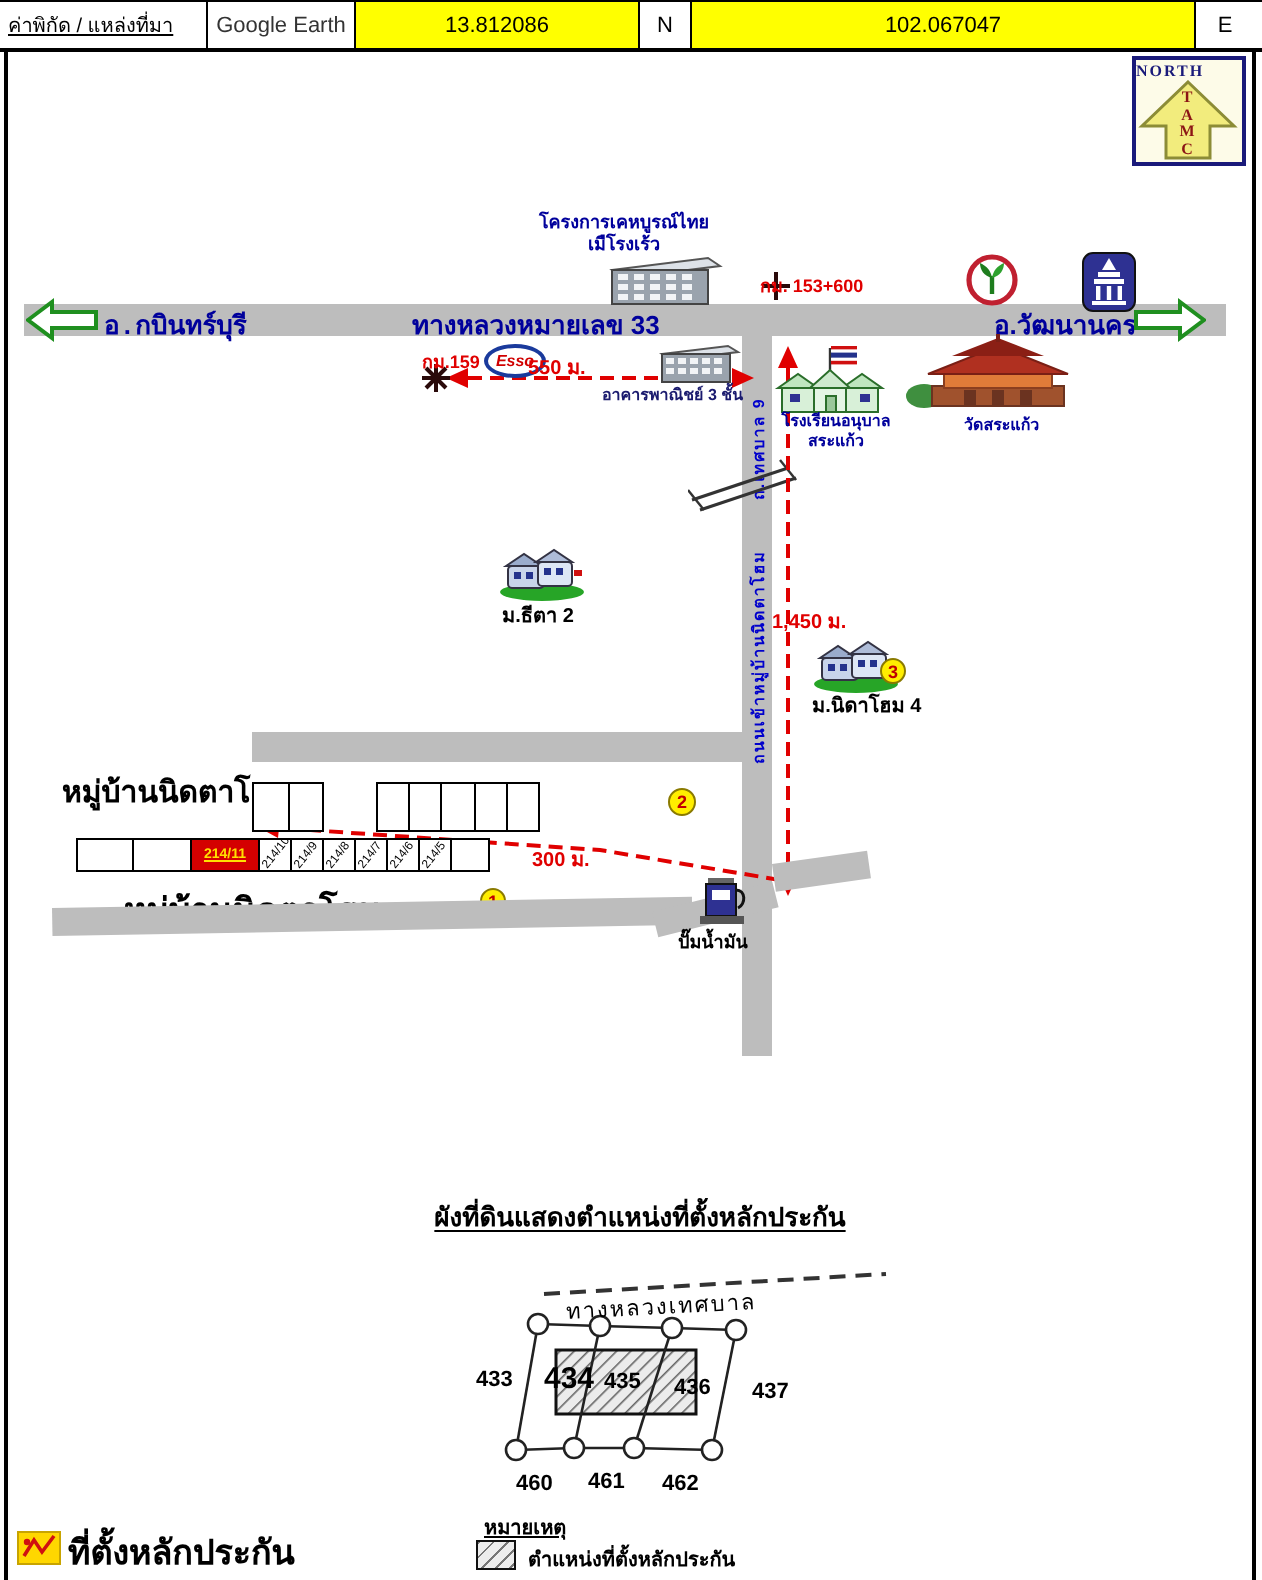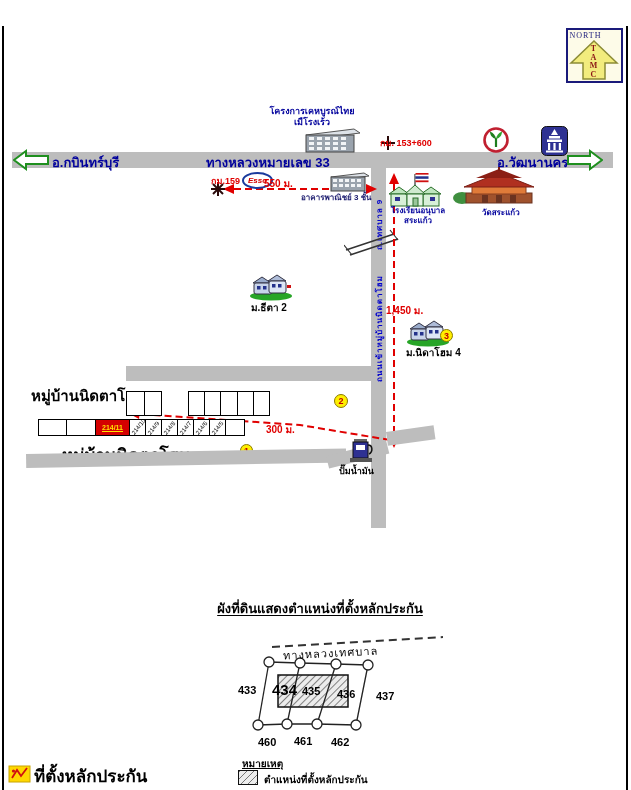--- a/index.html
+++ b/index.html
@@ -21,42 +21,62 @@
        border-top:1px solid #000;border-bottom:2px solid #000;box-sizing:border-box;font-size:11px;}
   #hdr .hc{display:flex;align-items:center;justify-content:center;border-right:1px solid #000;box-sizing:border-box;height:100%;}
   .yellow{background:#ffff00;}
   .lbl{white-space:nowrap;}
 </style>
 </head>
 <body>
 
 <div id="page">
 
+  <div id="hdr">
+    <div class="hc" style="width:104px;justify-content:flex-start;padding-left:4px;font-size:10px;">
+      <span style="text-decoration:underline;">ค่าพิกัด / แหล่งที่มา</span>
+    </div>
+    <div class="hc" style="width:74px;color:#333;">
+      <span>Google Earth</span>
+    </div>
+    <div class="hc yellow" style="width:142px;">
+      <span>13.812086</span>
+    </div>
+    <div class="hc" style="width:26px;">
+      <span>N</span>
+    </div>
+    <div class="hc yellow" style="width:252px;">
+      <span>102.067047</span>
+    </div>
+    <div class="hc" style="width:29px;border-right:0;">
+      <span>E</span>
+    </div>
+  </div>
 
   <div class="abs" style="left:2px;top:26px;width:2px;height:764px;background:#000;"></div>
   <div class="abs" style="left:626px;top:26px;width:2px;height:764px;background:#000;"></div>
 
   <div class="abs" style="left:566px;top:28px;width:57px;height:55px;border:2px solid #1a1a7a;background:#fdfbe8;box-sizing:border-box;">
-    <div class="abs" style="left:0;top:1px;width:35px;text-align:center;font-size:8px;font-weight:normal;color:#1a1a7a;font-family:'Liberation Serif',serif;letter-spacing:1px;">NORTH</div>
+    <div class="abs" style="left:0;top:1px;width:35px;font-size:8px;font-weight:bold;color:#1a1a7a;font-family:'Liberation Serif',serif;letter-spacing:1px;">NORTH</div>
     <svg class="abs" style="left:1px;top:10px;" width="51" height="40">
       <polygon points="25,1 48,23 36,23 36,39 14,39 14,23 2,23" fill="#f2ec7d" stroke="#8c8c36" stroke-width="1.5"></polygon>
     </svg>
     <div class="abs" style="left:0;top:15px;width:51px;display:flex;flex-direction:column;align-items:center;line-height:8.5px;font-size:8px;font-weight:bold;color:#8b1515;font-family:'Liberation Serif',serif;">
       <span>T</span>
       <span>A</span>
       <span>M</span>
       <span>C</span>
     </div>
   </div>
 
   <div class="abs road" style="left:12px;top:152px;width:601px;height:16px;"></div>
   <svg class="abs" style="left:13px;top:149px;" width="36" height="22">
     <polygon points="1,11 13,2 13,7 35,7 35,15 13,15 13,20" fill="#fff" stroke="#1f8f1f" stroke-width="2"></polygon>
   </svg>
-  <span class="abs b blue lbl" style="left:52px;top:152px;font-size:13px;">อ.กบินทร์บุรี</span>
+  <span class="abs b blue lbl" style="left:52px;top:152px;font-size:13px;font-family:Liberation Mono, monospace;">อ.กบินทร์บุรี</span>
   <span class="abs b blue lbl" style="left:206px;top:152px;font-size:13px;">ทางหลวงหมายเลข 33</span>
   <span class="abs b blue lbl" style="left:497px;top:152px;font-size:13px;">อ.วัฒนานคร</span>
   <svg class="abs" style="left:567px;top:149px;" width="36" height="22">
     <polygon points="35,11 23,2 23,7 1,7 1,15 23,15 23,20" fill="#fff" stroke="#1f8f1f" stroke-width="2"></polygon>
   </svg>
 
   <div class="abs road" style="left:371px;top:168px;width:15px;height:360px;"></div>
   <span class="abs vtext" style="left:373px;top:174px;height:76px;">ถ.เทศบาล 9</span>
   <span class="abs vtext" style="left:373px;top:254px;height:128px;">ถนนเข้าหมู่บ้านนิดตาโฮม</span>
 

